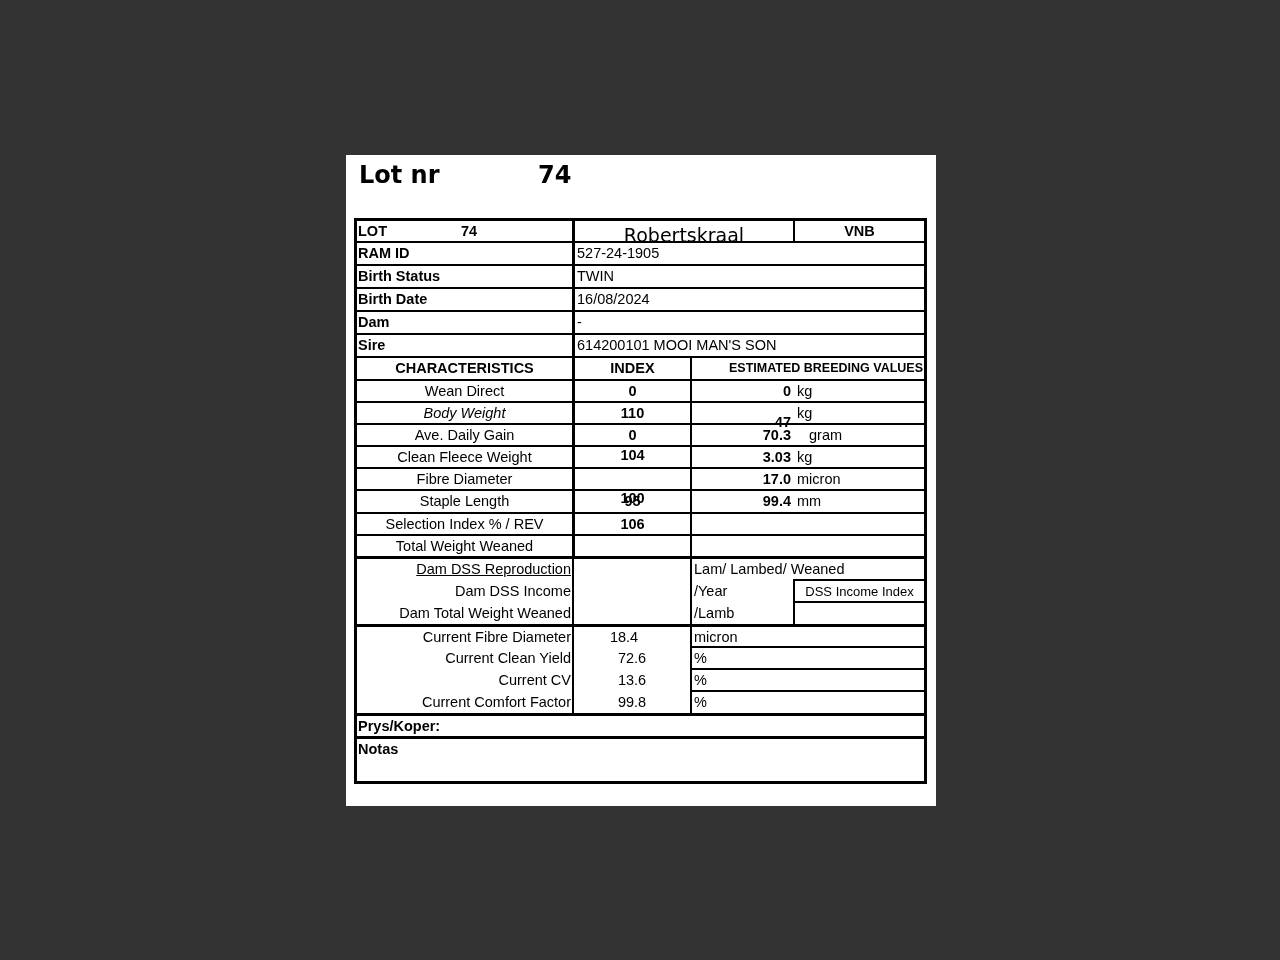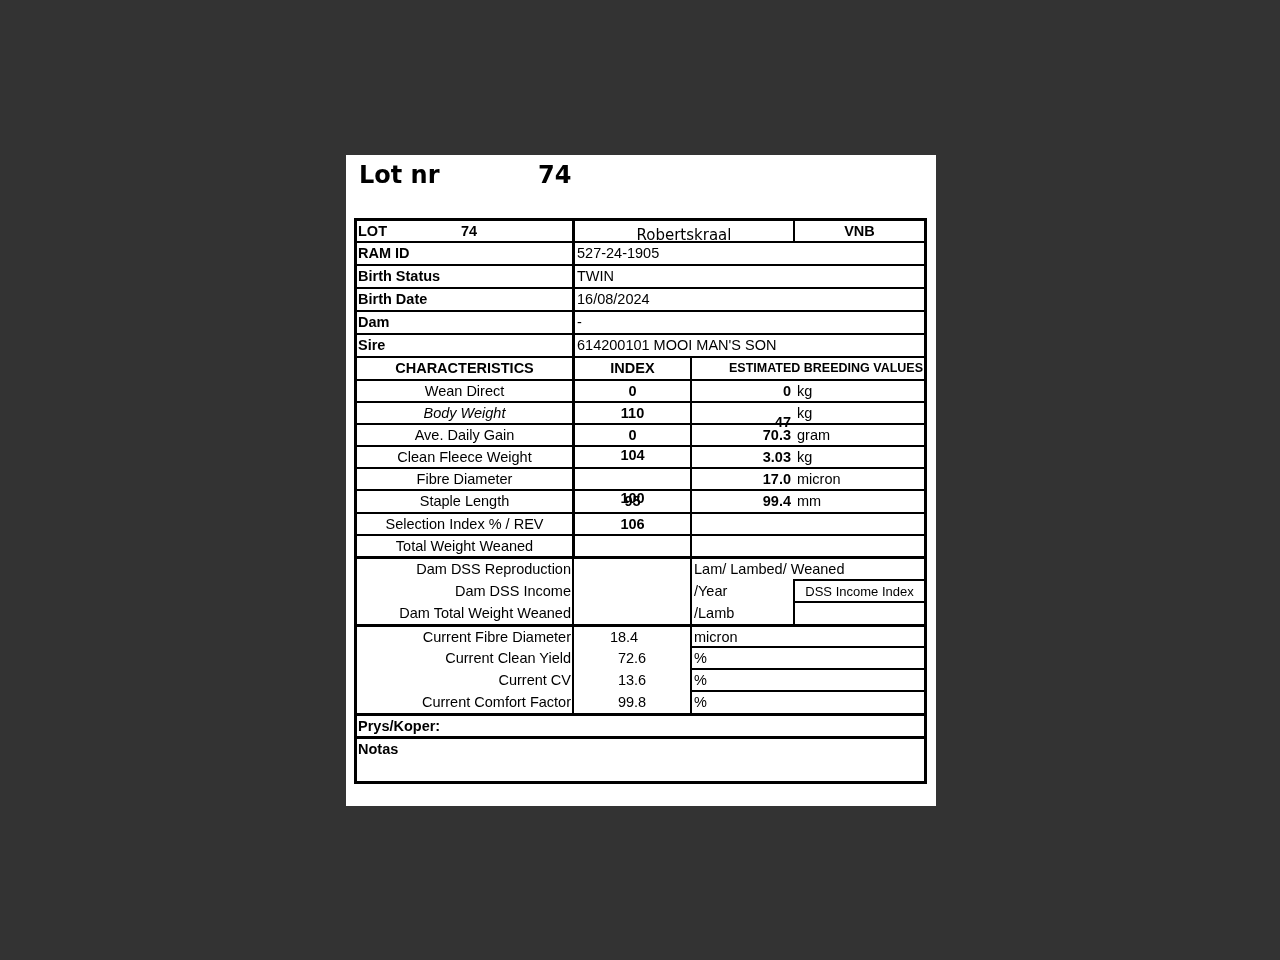--- a/index.html
+++ b/index.html
@@ -60,21 +60,21 @@
 
     <div class="vl" style="left:226px;top:63px;height:341px;width:3px;"></div>
     <div class="vl" style="left:447px;top:63px;height:23px;"></div>
     <div class="vl" style="left:344px;top:201px;height:201px;"></div>
     <div class="vlt" style="left:226px;top:404px;height:154px;width:2px;"></div>
     <div class="vlt" style="left:344px;top:404px;height:154px;width:2px;"></div>
     <div class="vlt" style="left:447px;top:424px;height:46px;width:2px;"></div>
 
     <div class="cell b" style="left:12px;top:66px;height:20px;">LOT</div>
     <div class="cell b" style="left:115px;top:66px;height:20px;">74</div>
-    <div class="cell ctr" style="left:229px;top:66px;width:218px;height:28px;font-family:'DejaVu Sans',sans-serif;font-size:15px;">Robertskraal</div>
+    <div class="cell ctr" style="left:229px;top:66px;width:218px;height:28px;font-family:'DejaVu Sans',sans-serif;font-size:19px;">Robertskraal</div>
     <div class="cell ctr b" style="left:449px;top:66px;width:129px;height:20px;">VNB</div>
 
     <div class="cell b" style="left:12px;top:88px;height:21px;">RAM ID</div>
     <div class="cell" style="left:231px;top:88px;height:21px;">527-24-1905</div>
     <div class="cell b" style="left:12px;top:111px;height:21px;">Birth Status</div>
     <div class="cell" style="left:231px;top:111px;height:21px;">TWIN</div>
     <div class="cell b" style="left:12px;top:134px;height:21px;">Birth Date</div>
     <div class="cell" style="left:231px;top:134px;height:21px;">16/08/2024</div>
     <div class="cell b" style="left:12px;top:157px;height:21px;">Dam</div>
     <div class="cell" style="left:231px;top:157px;height:21px;">-</div>
@@ -91,21 +91,21 @@
     <div class="cell" style="left:451px;top:226px;height:20px;">kg</div>
 
     <div class="cell ctr" style="left:11px;top:248px;width:215px;height:20px;font-style:italic;">Body Weight</div>
     <div class="cell ctr b" style="left:229px;top:248px;width:115px;height:20px;">110</div>
     <div class="cell rgt b" style="left:346px;top:257px;width:99px;height:20px;">47</div>
     <div class="cell" style="left:451px;top:248px;height:20px;">kg</div>
 
     <div class="cell ctr" style="left:11px;top:270px;width:215px;height:20px;">Ave. Daily Gain</div>
     <div class="cell ctr b" style="left:229px;top:270px;width:115px;height:20px;">0</div>
     <div class="cell rgt b" style="left:346px;top:270px;width:99px;height:20px;">70.3</div>
-    <div class="cell" style="left:451px;top:270px;height:20px;">gram</div>
+    <div class="cell" style="left:463px;top:270px;height:20px;">gram</div>
 
     <div class="cell ctr" style="left:11px;top:292px;width:215px;height:20px;">Clean Fleece Weight</div>
     <div class="cell ctr b" style="left:229px;top:292px;width:115px;height:16px;">104</div>
     <div class="cell rgt b" style="left:346px;top:292px;width:99px;height:20px;">3.03</div>
     <div class="cell" style="left:451px;top:292px;height:20px;">kg</div>
 
     <div class="cell ctr" style="left:11px;top:314px;width:215px;height:20px;">Fibre Diameter</div>
     <div class="cell ctr b" style="left:229px;top:314px;width:115px;height:20px;margin-top:19px;">100</div>
     <div class="cell rgt b" style="left:346px;top:314px;width:99px;height:20px;">17.0</div>
     <div class="cell" style="left:451px;top:314px;height:20px;">micron</div>
@@ -113,21 +113,21 @@
     <div class="cell ctr" style="left:11px;top:336px;width:215px;height:21px;">Staple Length</div>
     <div class="cell ctr b" style="left:229px;top:336px;width:115px;height:21px;">95</div>
     <div class="cell rgt b" style="left:346px;top:336px;width:99px;height:21px;">99.4</div>
     <div class="cell" style="left:451px;top:336px;height:21px;">mm</div>
 
     <div class="cell ctr" style="left:11px;top:359px;width:215px;height:20px;">Selection Index % / REV</div>
     <div class="cell ctr b" style="left:229px;top:359px;width:115px;height:20px;">106</div>
 
     <div class="cell ctr" style="left:11px;top:381px;width:215px;height:20px;">Total Weight Weaned</div>
 
-    <div class="cell rgt" style="left:11px;top:404px;width:214px;height:21px;">Dam DSS Reproduction</div>
+    <div class="cell rgt" style="left:11px;top:404px;width:214px;height:21px;text-decoration:underline;">Dam DSS Reproduction</div>
     <div class="cell" style="left:348px;top:404px;height:21px;">Lam/ Lambed/ Weaned</div>
     <div class="cell rgt" style="left:11px;top:426px;width:214px;height:21px;">Dam DSS Income</div>
     <div class="cell" style="left:348px;top:426px;height:21px;">/Year</div>
     <div class="cell ctr" style="left:449px;top:426px;width:129px;height:20px;font-size:13px;">DSS Income Index</div>
     <div class="cell rgt" style="left:11px;top:448px;width:214px;height:21px;">Dam Total Weight Weaned</div>
     <div class="cell" style="left:348px;top:448px;height:21px;">/Lamb</div>
 
     <div class="cell rgt" style="left:11px;top:472px;width:214px;height:20px;">Current Fibre Diameter</div>
     <div class="cell ctr" style="left:228px;top:472px;width:100px;height:20px;">18.4</div>
     <div class="cell" style="left:348px;top:472px;height:20px;">micron</div>

